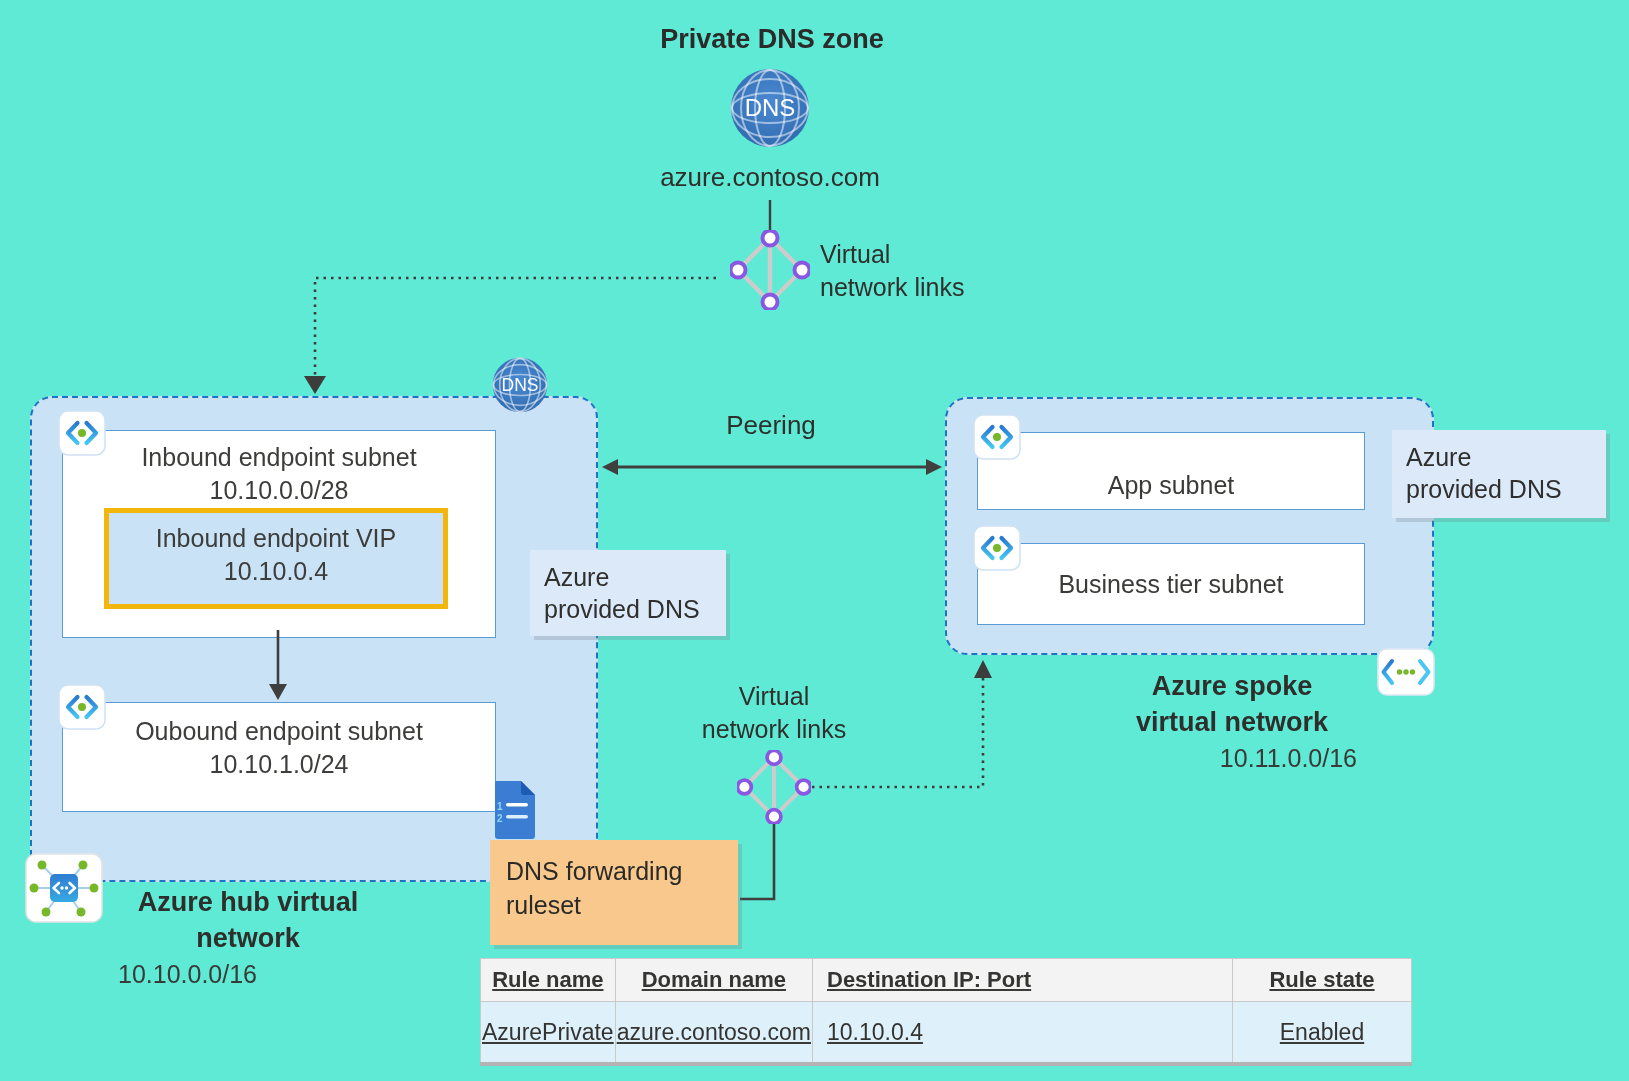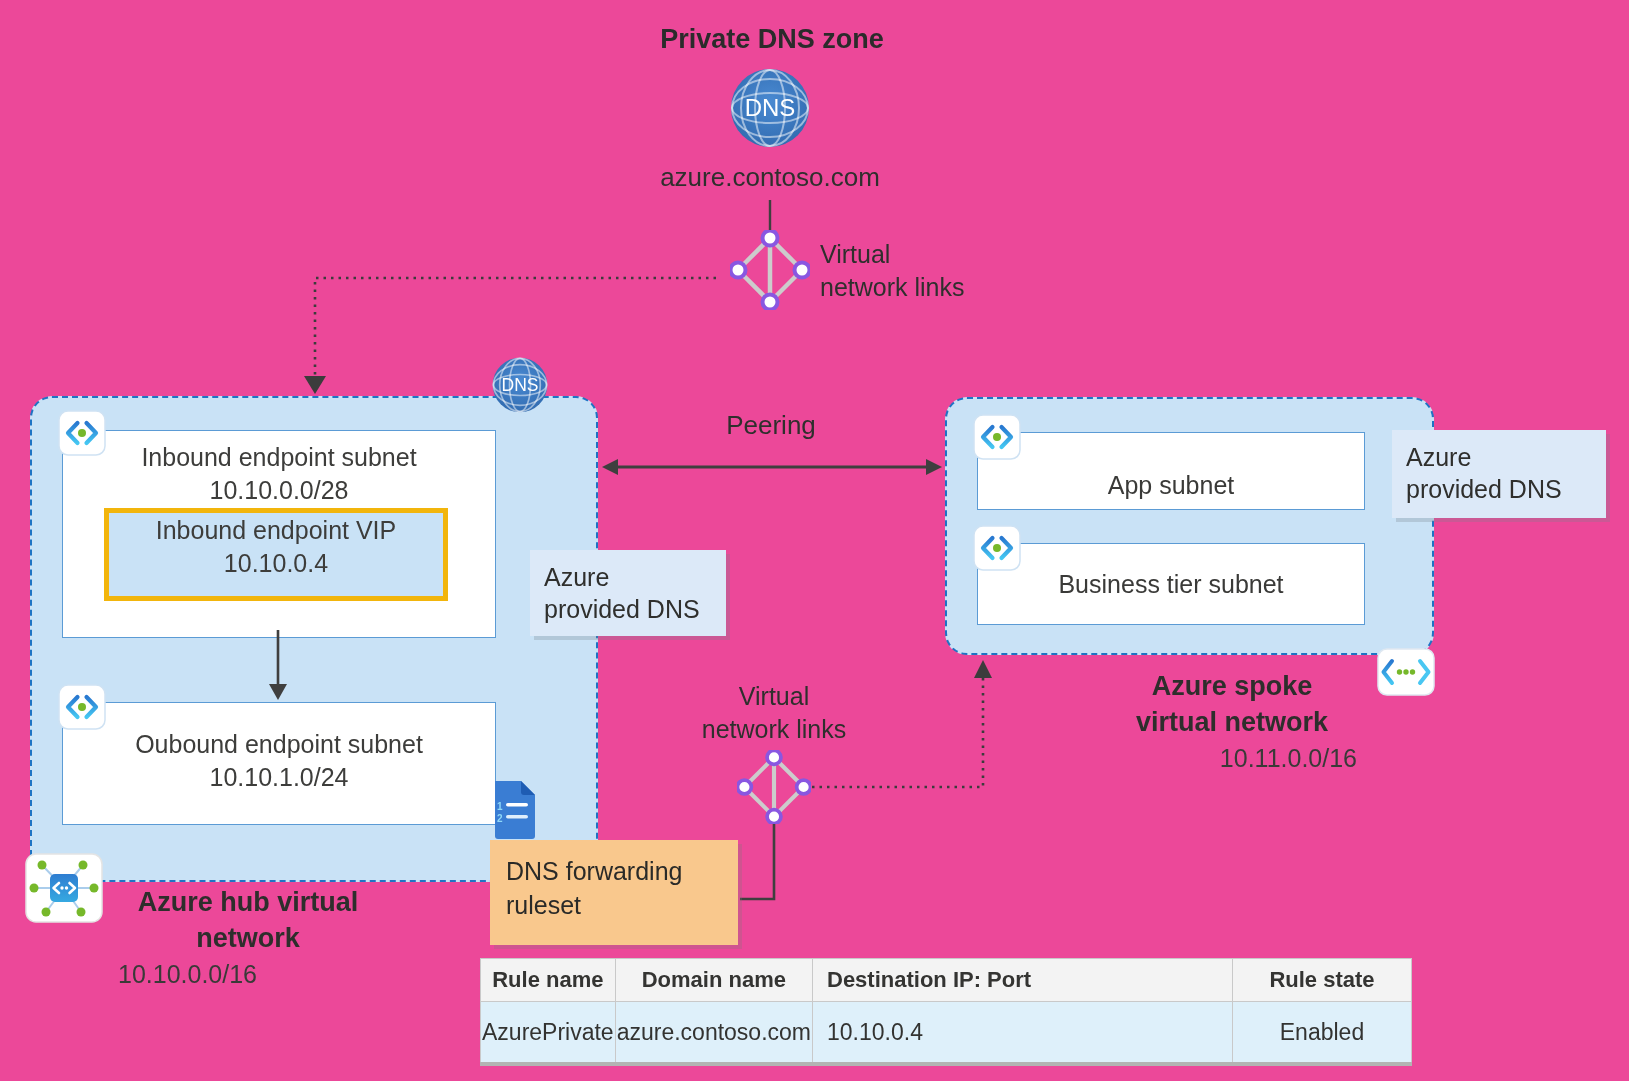--- a/index.html
+++ b/index.html
@@ -1,17 +1,17 @@
 <!DOCTYPE html>
 <html><head>
 <meta charset="utf-8">
 <style>
   html,body{margin:0;padding:0;background:#ffffff;}
   body{font-family:"Liberation Sans", sans-serif; color:#3a3a38;}
-  #canvas{position:relative;width:1629px;height:1081px;background:#ec4899;overflow:hidden;}
+  #canvas{position:relative;width:1629px;height:1081px;background:#5eead4;overflow:hidden;}
 
   
   .vnet-box{position:absolute;background:#c9e2f6;border:2px dashed #1e74c4;border-radius:22px;z-index:1;}
 
   
   .white-box{position:absolute;background:#ffffff;border:1.6px solid #5b9bd5;z-index:2;text-align:center;}
   .white-box .bline{display:block;font-size:25px;line-height:33px;color:#3d3d3b;}
 
   .vip-box{position:absolute;background:#c9e2f6;border:5px solid #f2b50c;z-index:2;text-align:center;}
   .vip-box .bline{display:block;font-size:25px;line-height:33px;color:#3d3d3b;}
@@ -38,21 +38,21 @@
 
   svg.icon{position:absolute;z-index:4;}
   #connectors{position:absolute;left:0;top:0;z-index:3;pointer-events:none;}
 
   
   .rule-table{position:absolute;left:480px;top:958px;z-index:5;border-collapse:collapse;table-layout:fixed;}
   .rule-table th,.rule-table td{border:1px solid #c9c9c9;overflow:hidden;white-space:nowrap;}
   .rule-table th{background:#f3f3f3;font-weight:bold;font-size:22px;color:#343432;height:40px;text-align:center;}
   .rule-table td{background:#def0fa;font-size:23px;color:#333331;height:58px;text-align:center;}
   .rule-table .al{text-align:left;padding-left:14px;}
-  .rule-table{border-bottom:4px solid #b3b3b3;}
+  .rule-table{border-bottom:4px solid #b3b3b3;text-decoration:underline;}
 </style>
 </head>
 <body>
 
 <div id="canvas">
 
   <svg width="0" height="0" style="position:absolute">
     <defs>
       <linearGradient id="gradChev" x1="0" y1="0" x2="0" y2="1">
         <stop offset="0" stop-color="#2878d0"></stop>
@@ -121,26 +121,26 @@
     <span class="bline">Inbound endpoint subnet</span>
     <span class="bline">10.10.0.0/28</span>
   </div>
   <svg class="icon" style="left:58px;top:410px;" width="48" height="46" viewBox="0 0 48 46">
     <rect x="1" y="1" width="46" height="44" rx="9" fill="#ffffff" stroke="#cfe2f3" stroke-width="1.5"></rect>
     <path d="M19.5 13 L10 23 L19.5 33" fill="none" stroke="url(#gradChev)" stroke-width="4.2" stroke-linecap="round" stroke-linejoin="round"></path>
     <path d="M28.5 13 L38 23 L28.5 33" fill="none" stroke="url(#gradChev)" stroke-width="4.2" stroke-linecap="round" stroke-linejoin="round"></path>
     <circle cx="24" cy="23" r="4" fill="#76b82a"></circle>
   </svg>
 
-  <div class="vip-box" style="left:104px;top:508px;width:334px;height:82px;padding-top:1px;">
+  <div class="vip-box" style="left:104px;top:508px;width:334px;height:82px;padding-top:9px;">
     <span class="bline">Inbound endpoint VIP</span>
     <span class="bline">10.10.0.4</span>
   </div>
 
-  <div class="white-box" style="left:62px;top:702px;width:432px;height:96px;padding-top:25px;">
+  <div class="white-box" style="left:62px;top:702px;width:432px;height:96px;padding-top:12px;">
     <span class="bline">Oubound endpoint subnet</span>
     <span class="bline">10.10.1.0/24</span>
   </div>
   <svg class="icon" style="left:58px;top:684px;" width="48" height="46" viewBox="0 0 48 46">
     <rect x="1" y="1" width="46" height="44" rx="9" fill="#ffffff" stroke="#cfe2f3" stroke-width="1.5"></rect>
     <path d="M19.5 13 L10 23 L19.5 33" fill="none" stroke="url(#gradChev)" stroke-width="4.2" stroke-linecap="round" stroke-linejoin="round"></path>
     <path d="M28.5 13 L38 23 L28.5 33" fill="none" stroke="url(#gradChev)" stroke-width="4.2" stroke-linecap="round" stroke-linejoin="round"></path>
     <circle cx="24" cy="23" r="4" fill="#76b82a"></circle>
   </svg>
 

